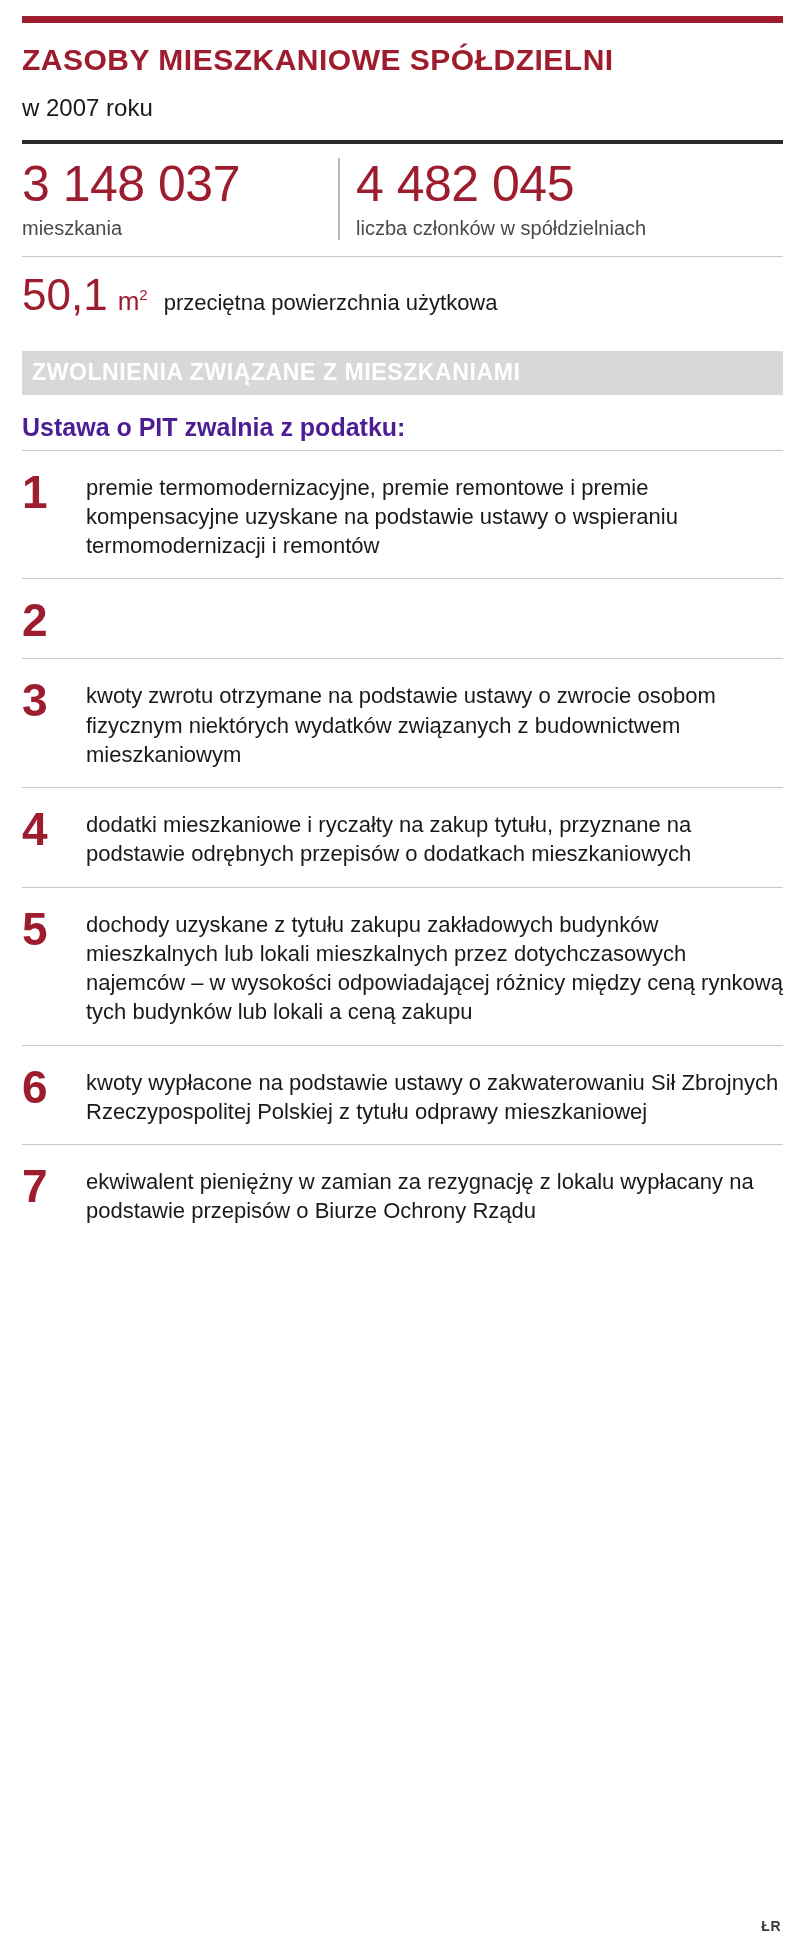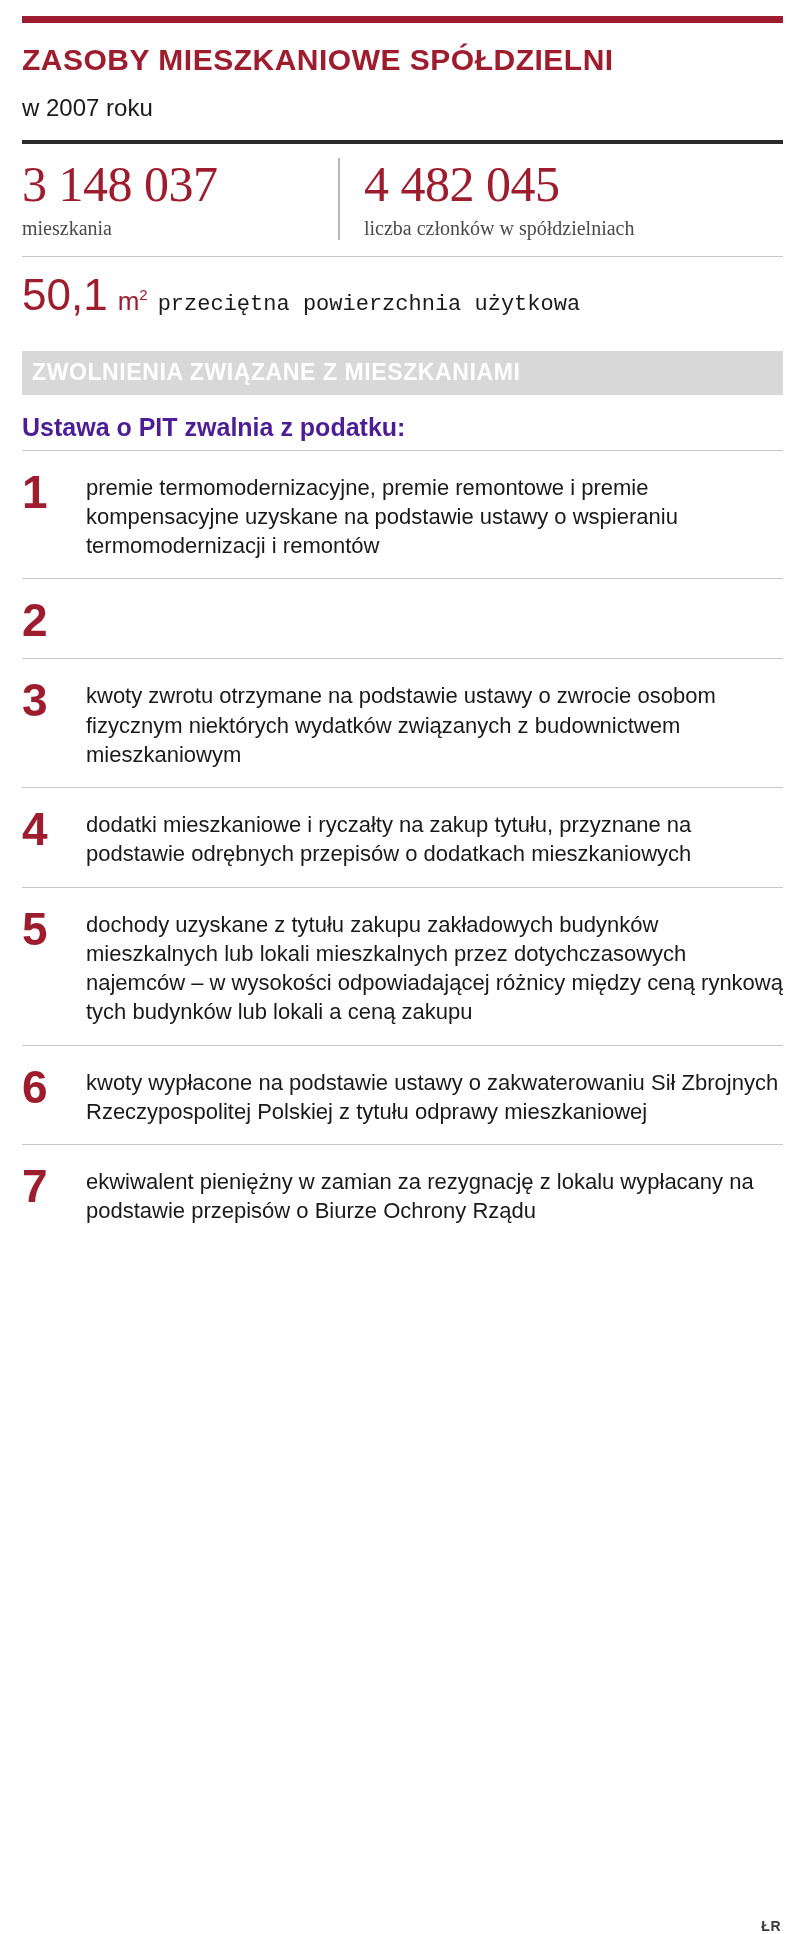--- a/index.html
+++ b/index.html
@@ -43,29 +43,28 @@
   }
   .rule-dark {
     height: 4px;
     background: #2b2b2b;
     margin: 18px 0 0 0;
   }
   .stats {
     display: flex;
     align-items: flex-end;
     margin-top: 14px;
-    font-family: Liberation Serif, serif;
   }
   .stat-left {
     padding-right: 26px;
     border-right: 2px solid #b9b9b9;
     min-width: 290px;
   }
   .stat-right {
-    padding-left: 24px;
+    padding-left: 16px;
   }
   .big-number {
     font-size: 50px;
     color: #9d1c2e;
     font-weight: normal;
     line-height: 1.05;
     letter-spacing: -0.5px;
   }
   .stat-caption {
     font-size: 20px;
@@ -91,22 +90,21 @@
     font-size: 26px;
     color: #9d1c2e;
     margin-left: 10px;
   }
   .area-unit sup {
     font-size: 15px;
   }
   .area-label {
     font-size: 22px;
     color: #1a1a1a;
-    margin-left: 10px;
-    font-family: Liberation Mono, monospace;
+    margin-left: 16px;
   }
   .section-band {
     margin-top: 34px;
     background: #d8d8d8;
     padding: 8px 26px 9px 10px;
     font-size: 23px;
     font-weight: bold;
     letter-spacing: 0.6px;
     color: #ffffff;
   }

